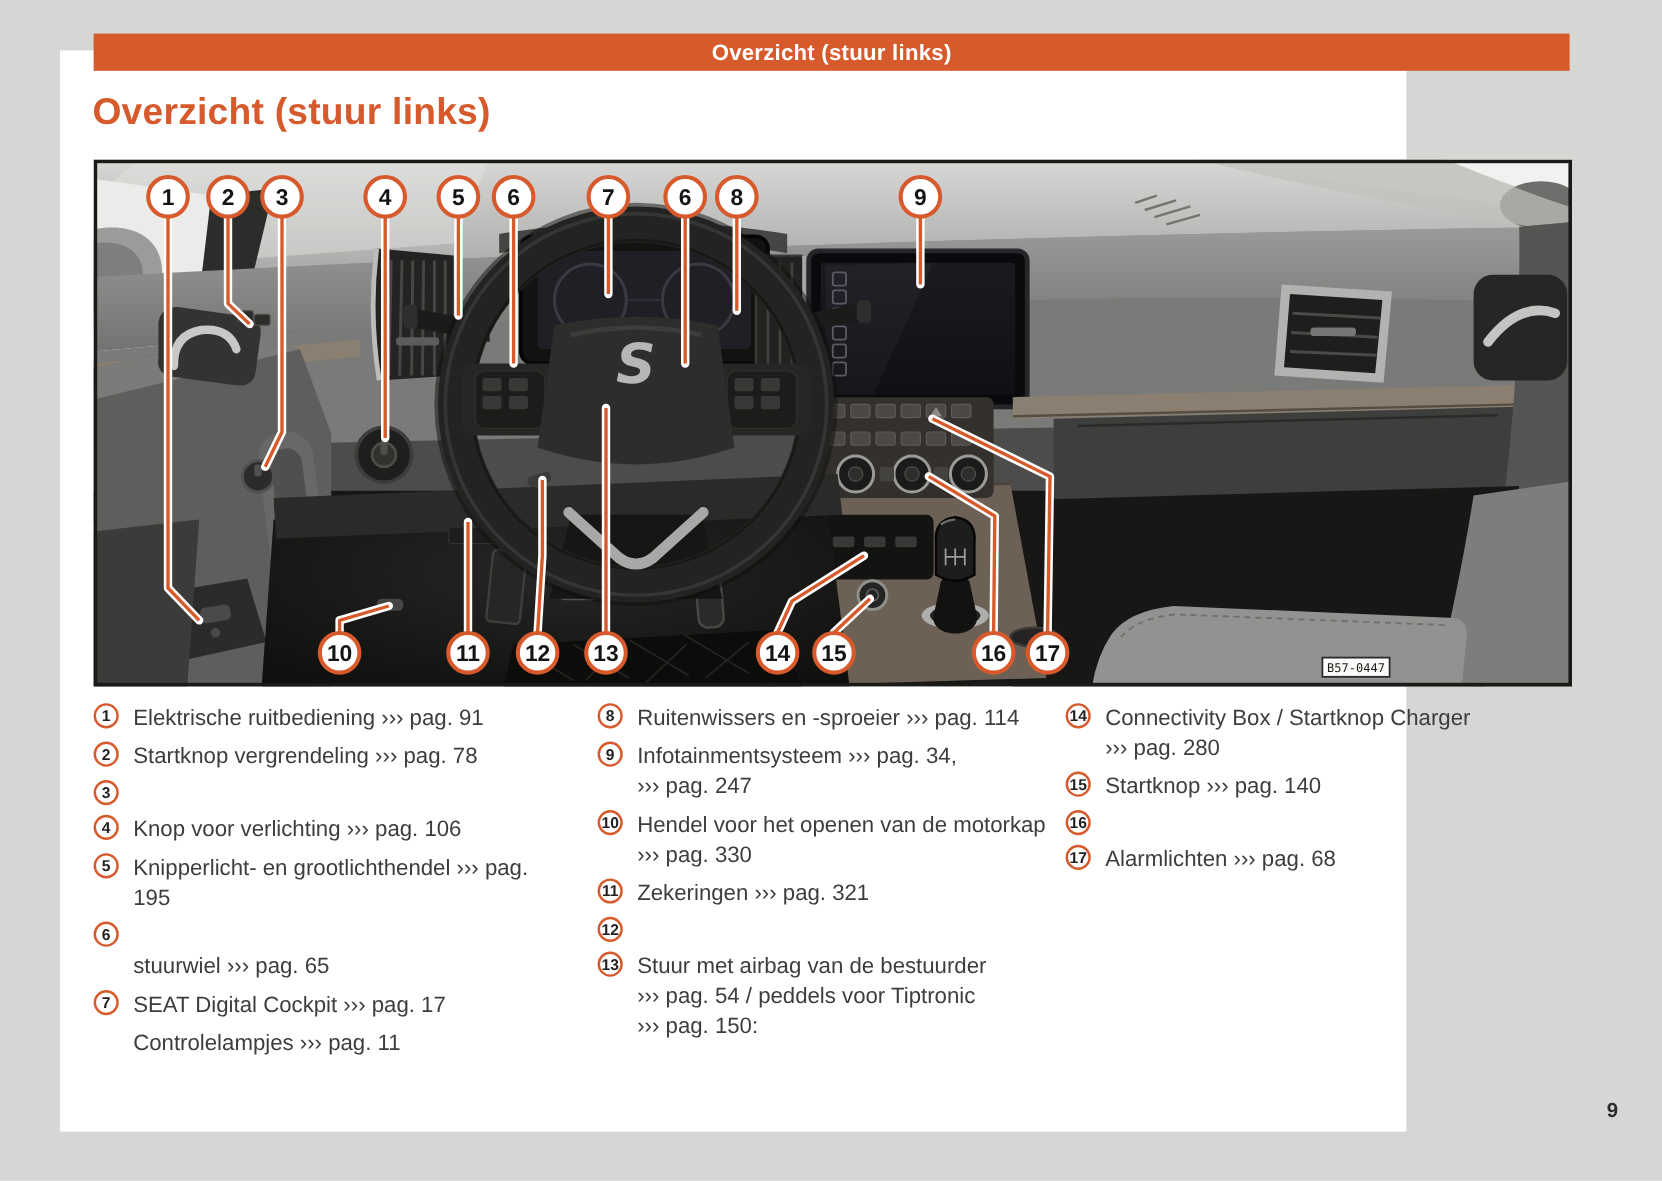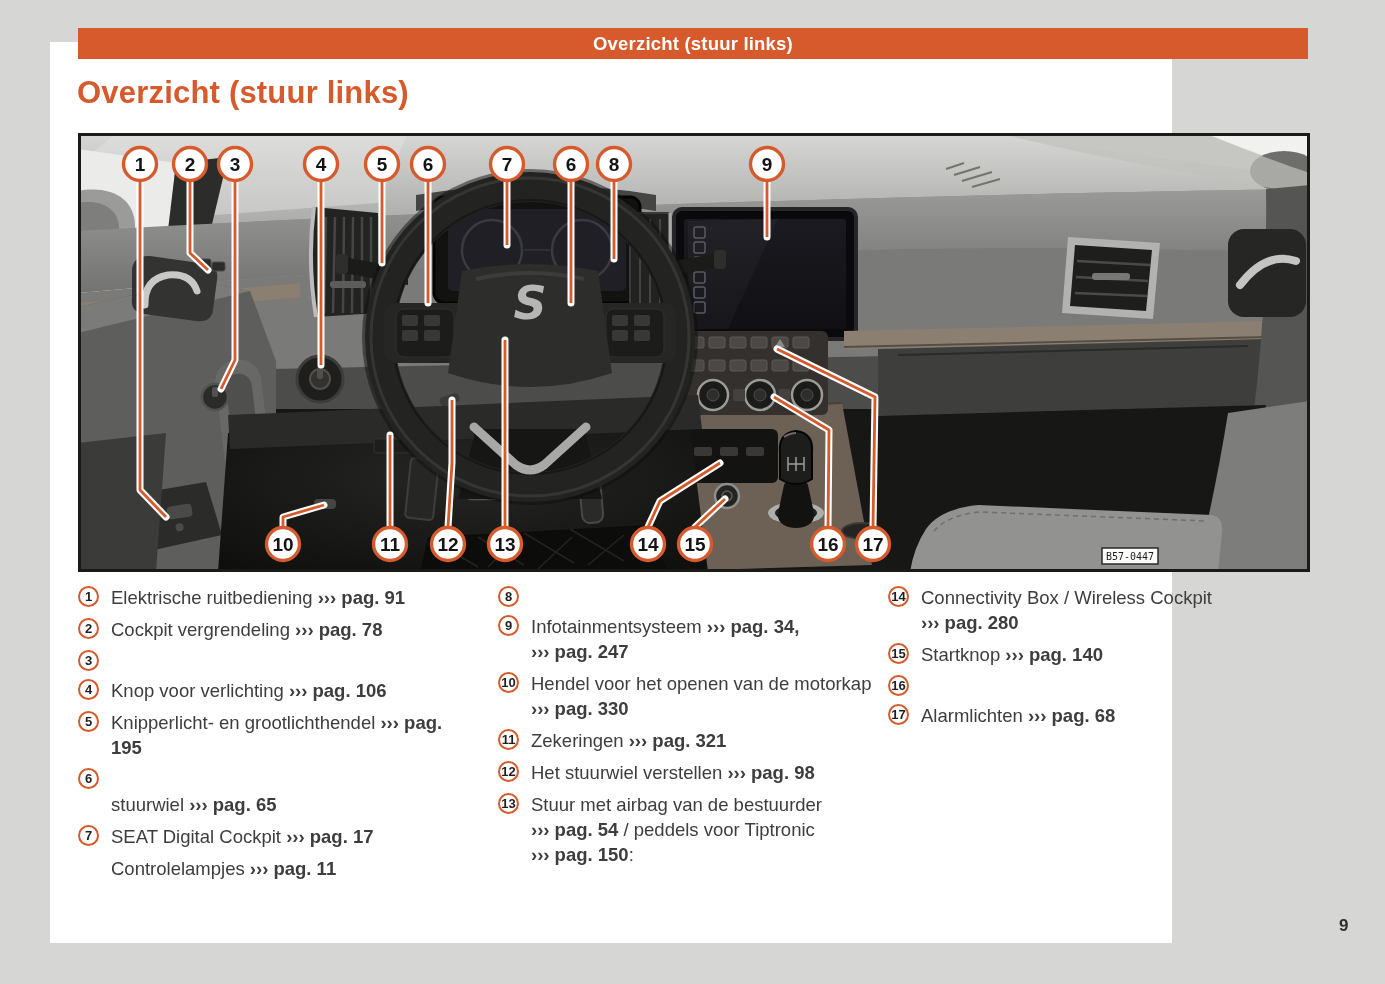--- a/index.html
+++ b/index.html
@@ -36,21 +36,21 @@
   .col3{left:838px;width:432px;}
   .li{display:flex;gap:12px;margin-bottom:7px;align-items:flex-start;}
   .ln{
     flex:0 0 21px;box-sizing:border-box;width:21px;height:21px;margin-top:1px;
     border:2px solid var(--ac);border-radius:50%;background:#fff;
     display:flex;align-items:center;justify-content:center;
     font-size:13px;font-weight:700;color:#1f1f1f;
   }
   .ln.empty{visibility:hidden;}
   .lt{font-size:18.5px;line-height:25px;color:#3d3d3d;}
-  .pref{font-weight:700;margin-top:16px;}
+  .pref{font-weight:400;margin-top:16px;}
   .pagenum{
     position:absolute;left:1339px;top:916px;
     font-size:17px;font-weight:700;color:#2e2e2e;
   }
 </style>
 </head>
 <body>
 
 <div class="page">
 
@@ -401,21 +401,21 @@
   </div>
 
   <div class="legend">
     <div class="col col1" id="col0">
         <div class="li">
           <span class="ln">1</span>
           <span class="lt"><span>Elektrische ruitbediening </span><span class="pref">››› pag. 91</span></span>
         </div>
         <div class="li">
           <span class="ln">2</span>
-          <span class="lt"><span>Cockpit vergrendeling </span><span class="pref">››› pag. 78</span></span>
+          <span class="lt"><span>Startknop vergrendeling </span><span class="pref">››› pag. 78</span></span>
         </div>
         <div class="li">
           <span class="ln">3</span>
         </div>
         <div class="li">
           <span class="ln">4</span>
           <span class="lt"><span>Knop voor verlichting </span><span class="pref">››› pag. 106</span></span>
         </div>
         <div class="li">
           <span class="ln">5</span>
@@ -430,46 +430,46 @@
           <span class="lt"><span>SEAT Digital Cockpit </span><span class="pref">››› pag. 17</span></span>
         </div>
         <div class="li">
           <span class="ln empty"></span>
           <span class="lt"><span>Controlelampjes </span><span class="pref">››› pag. 11</span></span>
         </div>
       </div>
     <div class="col col2" id="col1">
         <div class="li">
           <span class="ln">8</span>
+          <span class="lt"><span>Ruitenwissers en -sproeier </span><span class="pref">››› pag. 114</span></span>
         </div>
         <div class="li">
           <span class="ln">9</span>
           <span class="lt"><span>Infotainmentsysteem </span><span class="pref">››› pag. 34,</span><br><span class="pref">››› pag. 247</span></span>
         </div>
         <div class="li">
           <span class="ln">10</span>
           <span class="lt"><span>Hendel voor het openen van de motorkap</span><br><span class="pref">››› pag. 330</span></span>
         </div>
         <div class="li">
           <span class="ln">11</span>
           <span class="lt"><span>Zekeringen </span><span class="pref">››› pag. 321</span></span>
         </div>
         <div class="li">
           <span class="ln">12</span>
-          <span class="lt"><span>Het stuurwiel verstellen </span><span class="pref">››› pag. 98</span></span>
         </div>
         <div class="li">
           <span class="ln">13</span>
           <span class="lt"><span>Stuur met airbag van de bestuurder</span><br><span class="pref">››› pag. 54</span><span> / peddels voor Tiptronic</span><br><span class="pref">››› pag. 150</span><span>:</span></span>
         </div>
       </div>
     <div class="col col3" id="col2">
         <div class="li">
           <span class="ln">14</span>
-          <span class="lt"><span>Connectivity Box / Wireless Cockpit</span><br><span class="pref">››› pag. 280</span></span>
+          <span class="lt"><span>Connectivity Box / Startknop Charger</span><br><span class="pref">››› pag. 280</span></span>
         </div>
         <div class="li">
           <span class="ln">15</span>
           <span class="lt"><span>Startknop </span><span class="pref">››› pag. 140</span></span>
         </div>
         <div class="li">
           <span class="ln">16</span>
         </div>
         <div class="li">
           <span class="ln">17</span>

